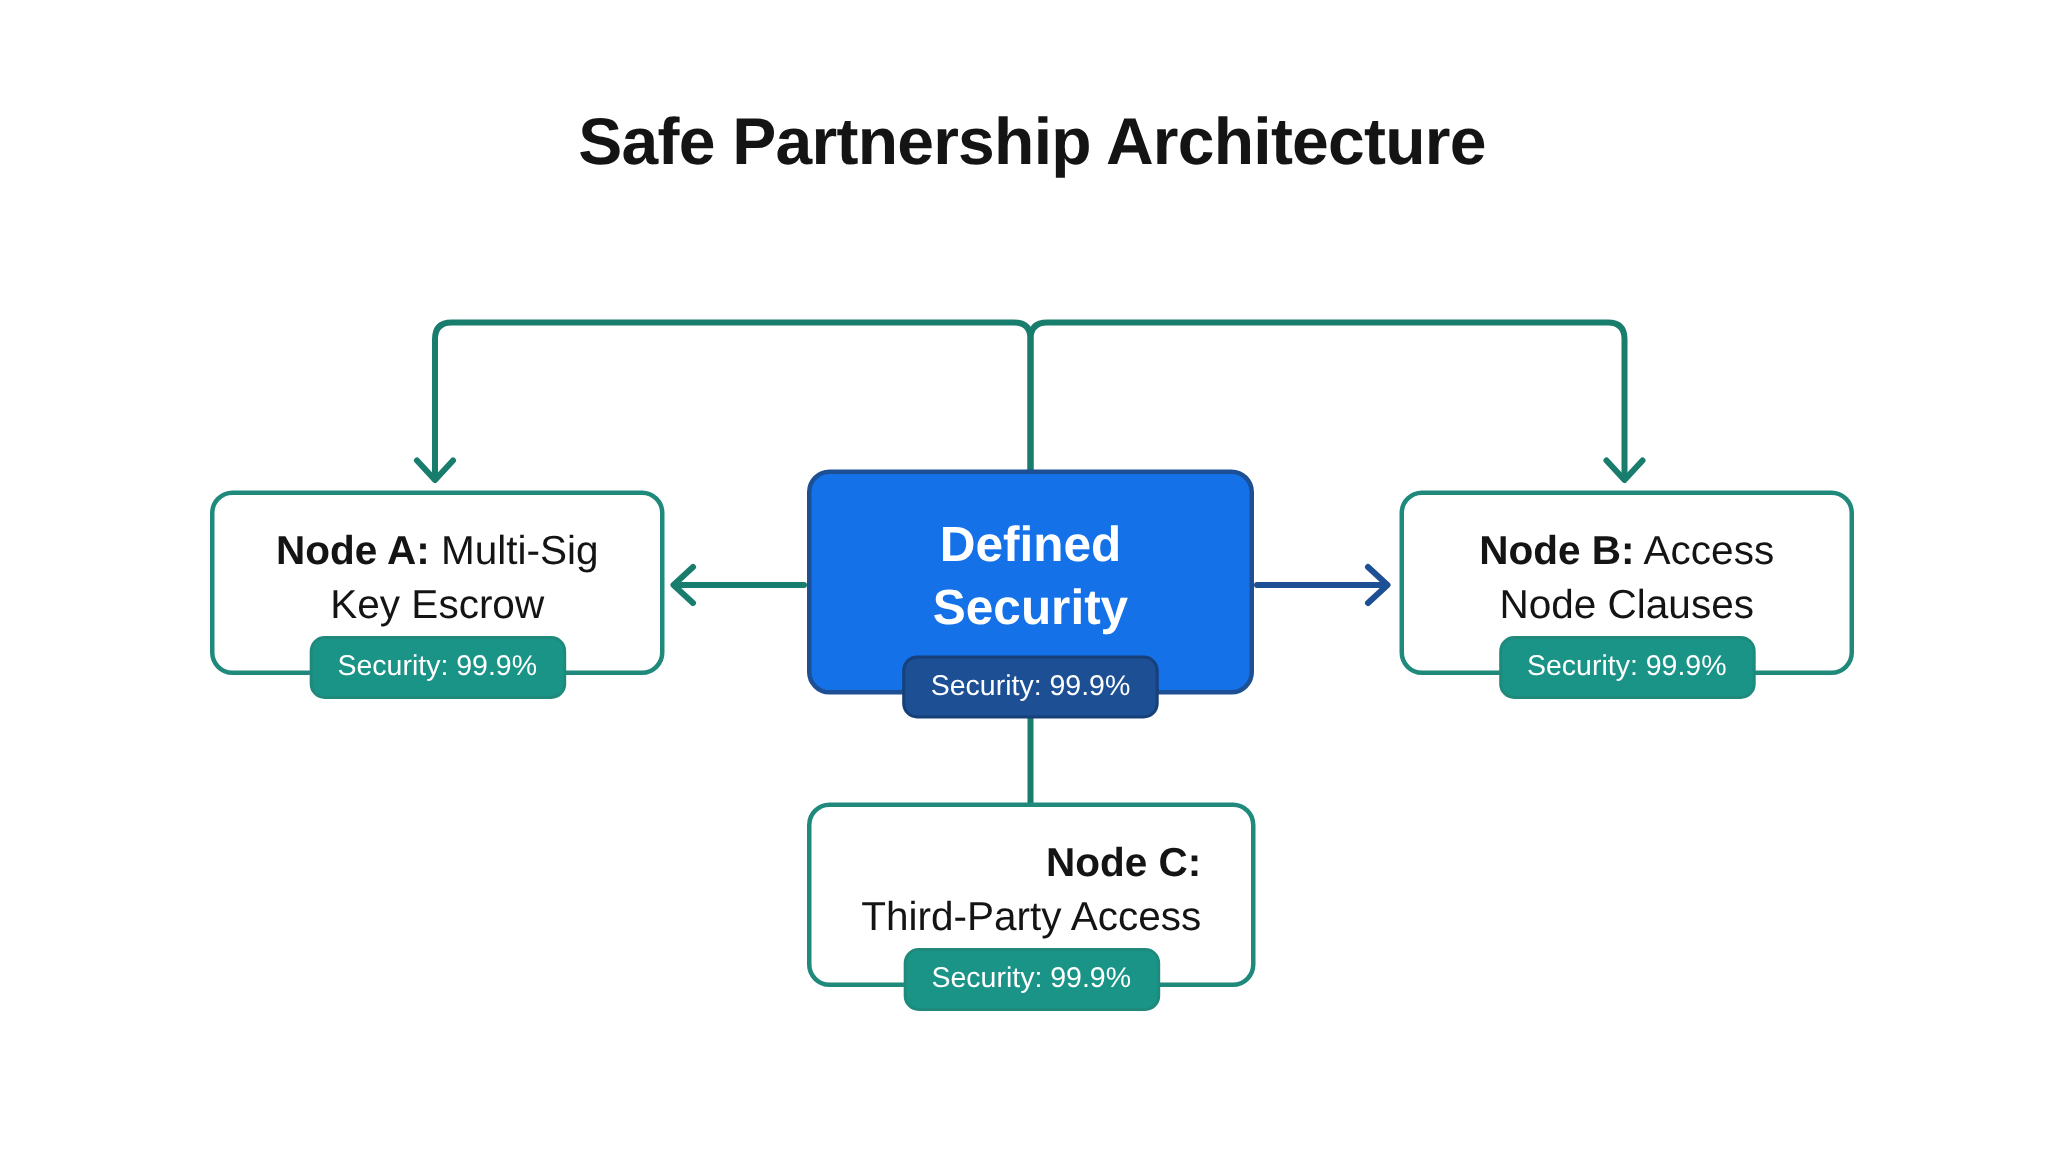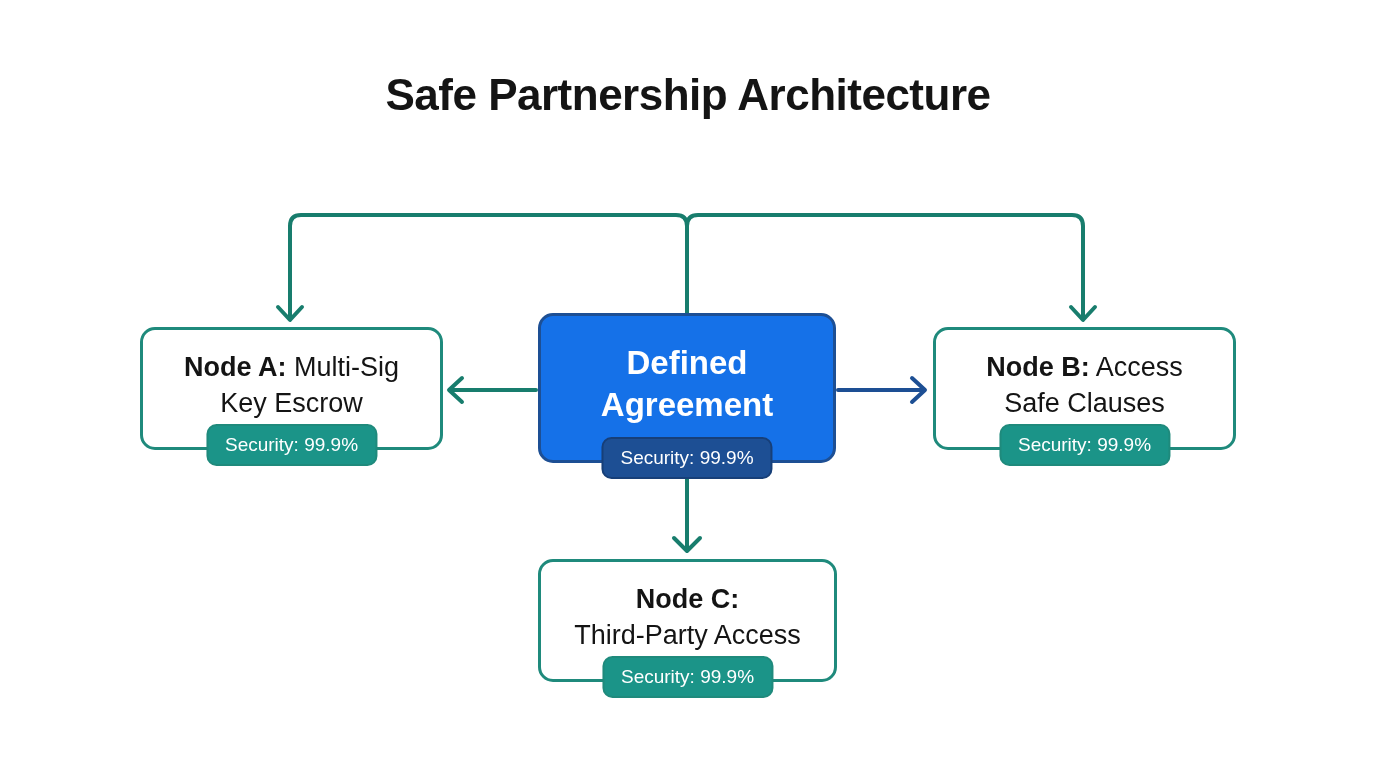--- a/index.html
+++ b/index.html
@@ -62,21 +62,21 @@
     background: var(--accent-blue);
     border: 3px solid var(--deep-blue);
     color: #ffffff;
     font-size: 33px;
     line-height: 42px;
     font-weight: 700;
     padding-bottom: 8px;
   }
   .node-a { left: 140px; top: 327px; width: 303px; height: 123px; }
   .node-b { left: 933px; top: 327px; width: 303px; height: 123px; }
-  .node-c { left: 538px; top: 559px; width: 299px; height: 123px; }
+  .node-c { left: 538px; top: 535px; width: 299px; height: 123px; text-align: right; }
   .node-founding { left: 538px; top: 313px; width: 298px; height: 150px; }
 
   .badge {
     position: absolute;
     bottom: -19px;
     left: 50%;
     transform: translateX(-50%);
     white-space: nowrap;
     color: #ffffff;
     font-size: 19px;
@@ -118,29 +118,29 @@
     <div>
       <span class="bold">Node A:</span><span> Multi-Sig</span><br>
       <span>Key Escrow</span>
     </div>
     <div class="badge badge-teal">Security: 99.9%</div>
   </div>
 
   <div class="node node-center node-founding">
     <div>
       <span>Defined</span><br>
-      <span>Agreement</span>
+      <span>Security</span>
     </div>
     <div class="badge badge-blue">Security: 99.9%</div>
   </div>
 
   <div class="node node-plain node-b">
     <div>
       <span class="bold">Node B:</span><span> Access</span><br>
-      <span>Safe Clauses</span>
+      <span>Node Clauses</span>
     </div>
     <div class="badge badge-teal">Security: 99.9%</div>
   </div>
 
   <div class="node node-plain node-c">
     <div>
       <span class="bold">Node C:</span><span></span><br>
       <span>Third-Party Access</span>
     </div>
     <div class="badge badge-teal">Security: 99.9%</div>

